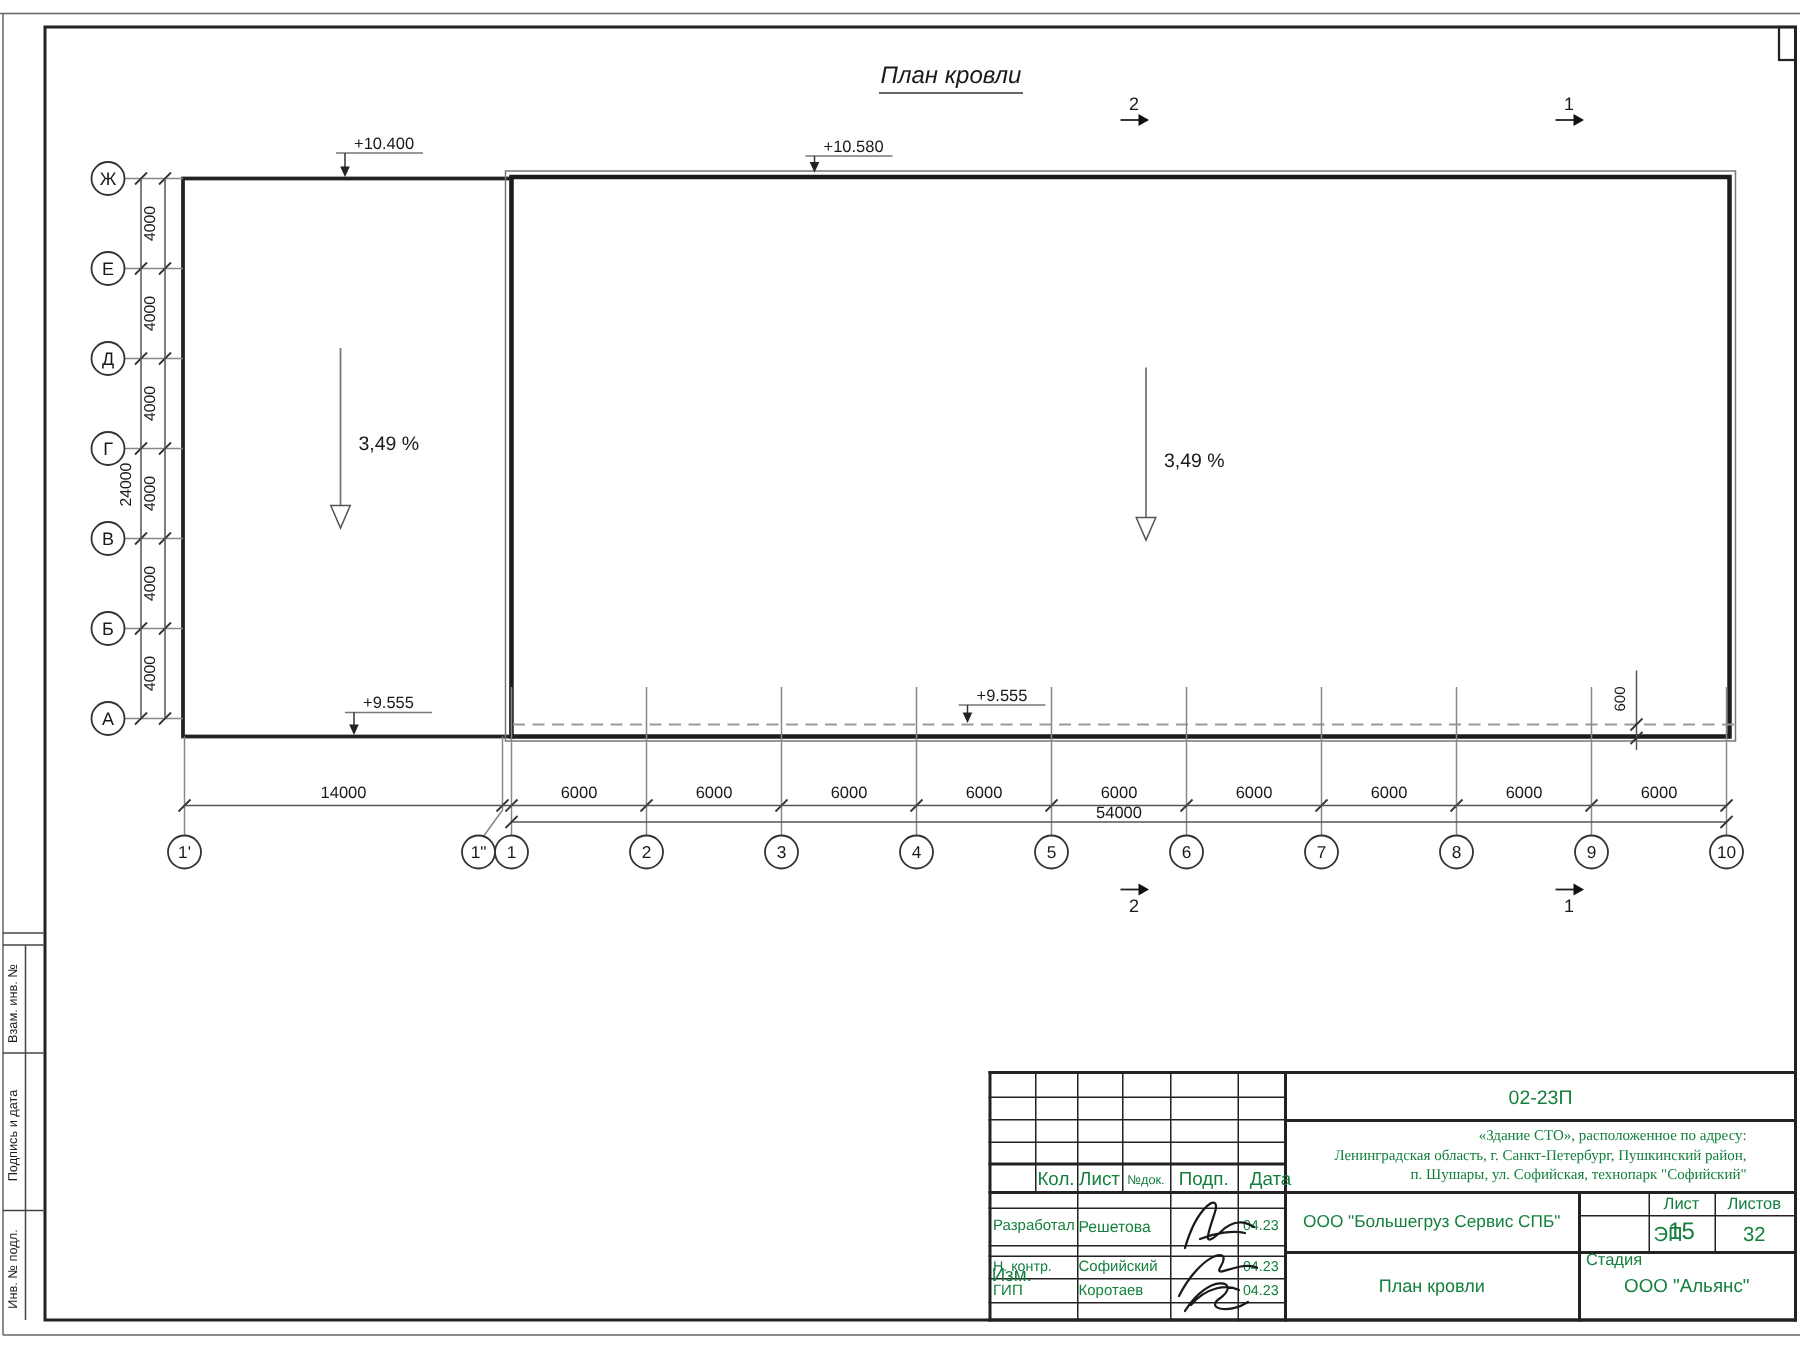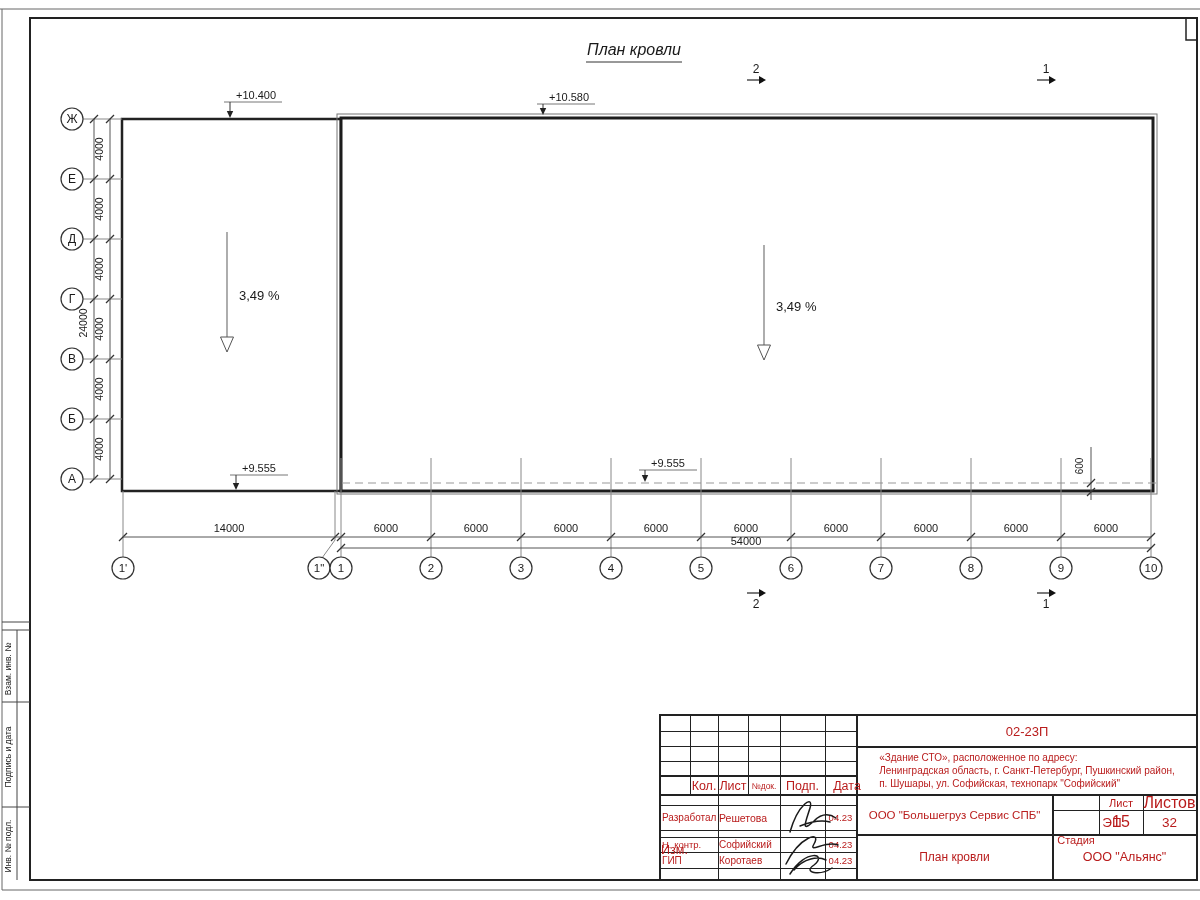--- a/index.html
+++ b/index.html
@@ -2,23 +2,23 @@
 <html><head>
 <meta charset="utf-8">
 <style>
   html,body{margin:0;padding:0;background:#fff;}
   .sheet{position:relative;width:1200px;height:900px;background:#fff;overflow:hidden;
          font-family:"Liberation Sans","DejaVu Sans",sans-serif;}
   svg text{font-family:"Liberation Sans","DejaVu Sans",sans-serif;fill:#1a1a1a;}
   #tblock{position:absolute;left:0;top:0;width:1200px;height:900px;pointer-events:none;}
   .ln{position:absolute;background:#222;}
   .cell{position:absolute;display:flex;align-items:center;justify-content:center;
-        color:#b91c1c;white-space:nowrap;overflow:visible;}
+        color:#15803d;white-space:nowrap;overflow:visible;}
   .cell.l{justify-content:flex-start;padding-left:0;}
-  .cell.pre{white-space:pre-line;text-align:left;line-height:1.3;}
+  .cell.pre{white-space:pre-line;text-align:right;line-height:1.3;font-family:Liberation Serif, serif;}
   .sig{position:absolute;}
 </style>
 </head>
 <body>
 
 <div class="sheet">
   <svg id="draw" width="1200" height="900" viewBox="0 0 1200 900">
       <line x1="0" y1="9" x2="1200" y2="9" stroke="#666" stroke-width="1"></line>
       <line x1="2" y1="9" x2="2" y2="890" stroke="#666" stroke-width="1"></line>
       <line x1="2" y1="890" x2="1200" y2="890" stroke="#666" stroke-width="1"></line>
@@ -227,21 +227,21 @@
       <div class="cell l" style="left: 662px; top: 852px; width: 56px; height: 16px; font-size: 10px;">ГИП</div>
       <div class="cell l" style="left: 719px; top: 852px; width: 60px; height: 16px; font-size: 10px; text-align: right;">Коротаев</div>
       <div class="cell" style="left: 825px; top: 852px; width: 31px; height: 16px; font-size: 9.5px;">04.23</div>
       <div class="cell" style="left: 857px; top: 716px; width: 340px; height: 30px; font-size: 13px;">02-23П</div>
       <div class="cell pre" style="left: 860px; top: 747px; width: 334px; height: 47px; font-size: 10px;">«Здание СТО», расположенное по адресу:
 Ленинградская область, г. Санкт-Петербург, Пушкинский район,
 п. Шушары, ул. Софийская, технопарк "Софийский"</div>
       <div class="cell" style="left: 857px; top: 796px; width: 195px; height: 38px; font-size: 11.5px;">ООО "Большегруз Сервис СПБ"</div>
       <div class="cell" style="left: 1053px; top: 832px; width: 46px; height: 15px; font-size: 11px;">Стадия</div>
       <div class="cell" style="left: 1099px; top: 795px; width: 44px; height: 15px; font-size: 11px;">Лист</div>
-      <div class="cell" style="left: 1143px; top: 795px; width: 53px; height: 15px; font-size: 16px;">Листов</div>
+      <div class="cell" style="left: 1143px; top: 795px; width: 53px; height: 15px; font-size: 11px;">Листов</div>
       <div class="cell" style="left: 1053px; top: 810px; width: 46px; height: 24px; font-size: 13.5px; padding-left: 36px;">ЭП</div>
       <div class="cell" style="left: 1099px; top: 810px; width: 44px; height: 24px; font-size: 16px;">15</div>
       <div class="cell" style="left: 1143px; top: 810px; width: 53px; height: 24px; font-size: 13.5px;">32</div>
       <div class="cell" style="left: 857px; top: 835px; width: 195px; height: 44px; font-size: 12px;">План кровли</div>
       <div class="cell" style="left: 1053px; top: 835px; width: 143px; height: 44px; font-size: 12.5px;">ООО "Альянс"</div>
       <svg width="80" height="90" class="sig" style="left: 770px; top: 792px;">
         <path d="M20,40 C28,12 44,2 40,16 C36,29 30,42 44,29 C52,21 60,22 66,26 M30,34 C40,30 52,28 60,30" fill="none" stroke="#1a1a1a" stroke-width="1.5" stroke-linecap="round"></path>
         <path d="M16,72 C30,44 52,38 44,52 C38,62 56,48 68,53 M20,82 C36,56 58,62 44,73 C32,81 50,84 62,76 M24,78 C34,66 48,64 56,68" fill="none" stroke="#1a1a1a" stroke-width="1.5" stroke-linecap="round"></path>
       </svg>
     </div>

